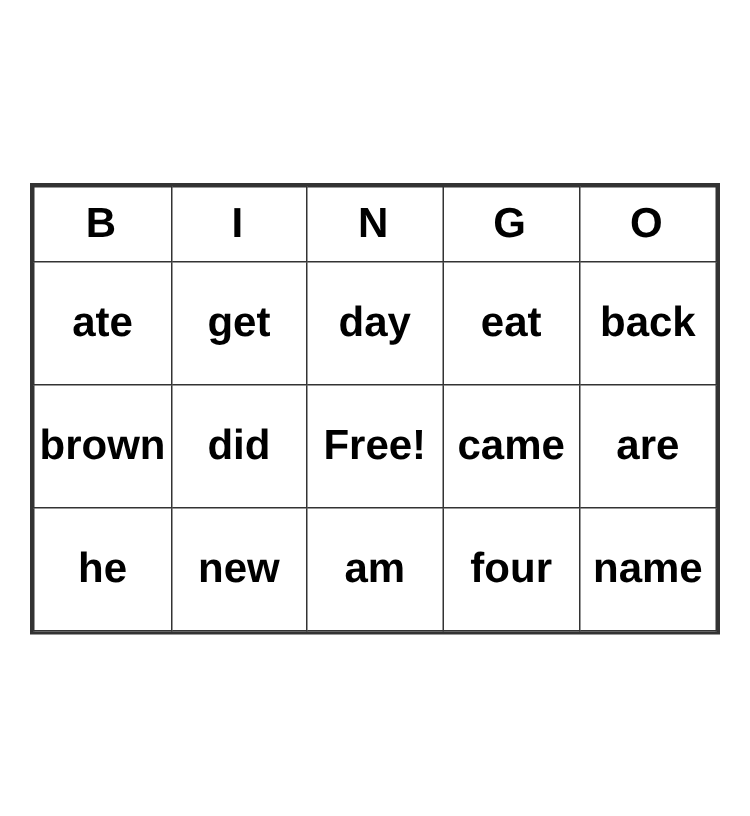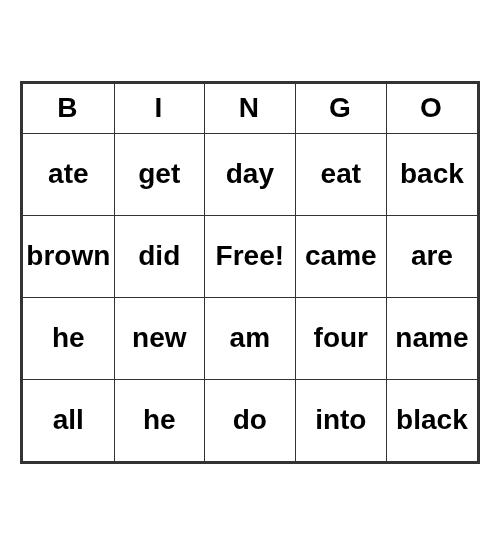--- a/index.html
+++ b/index.html
@@ -79,22 +79,15 @@
           <td>came</td>
           <td>are</td>
         </tr>
         <tr>
           <td>he</td>
           <td>new</td>
           <td>am</td>
           <td>four</td>
           <td>name</td>
         </tr>
-        <tr>
-          <td>all</td>
-          <td>he</td>
-          <td>do</td>
-          <td>into</td>
-          <td>black</td>
-        </tr>
       </tbody>
   </table>
 </div>
 
 </body></html>

